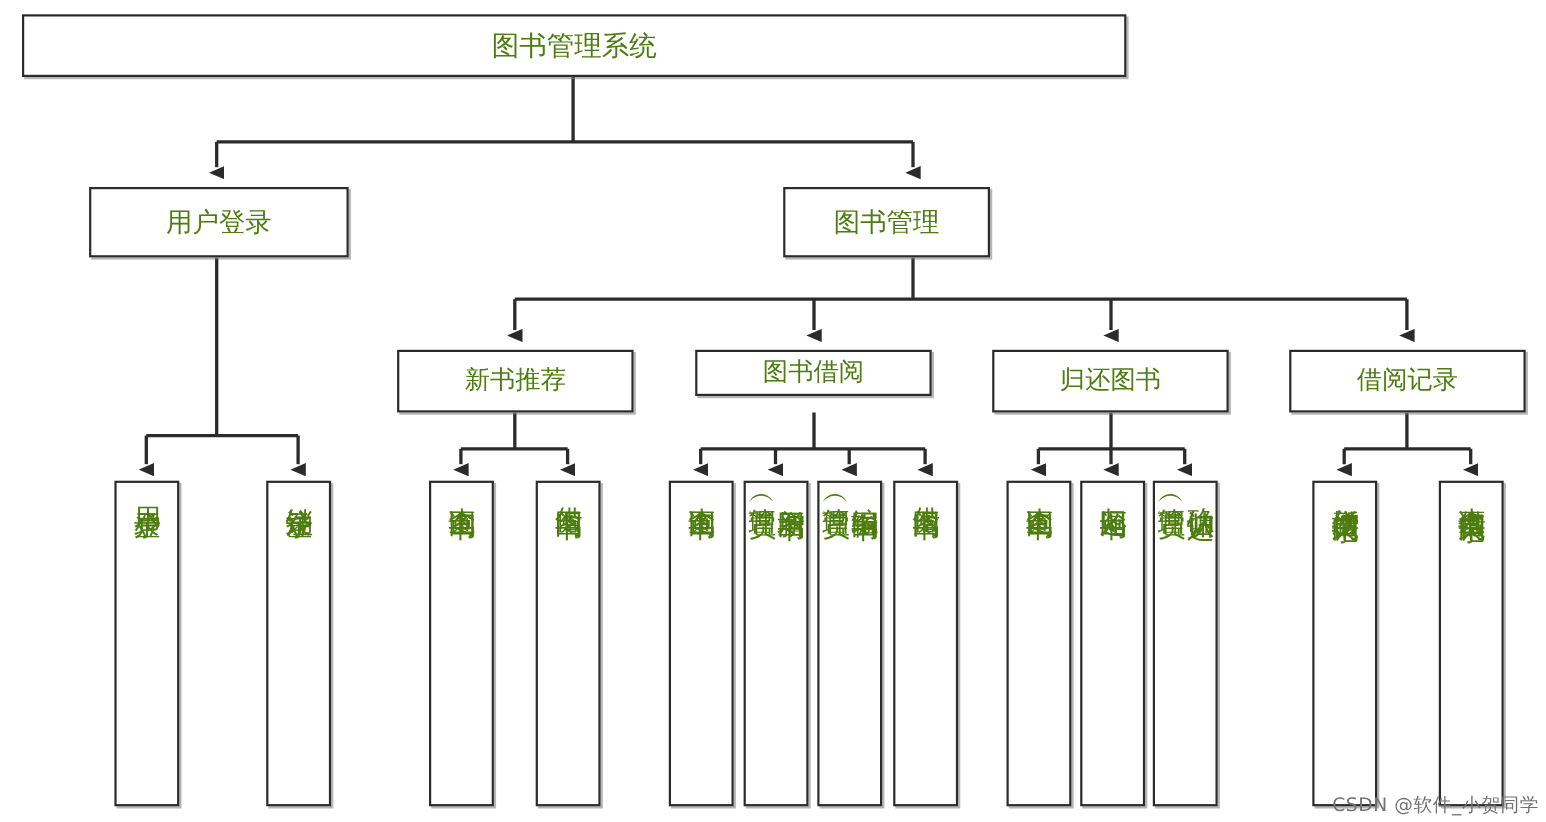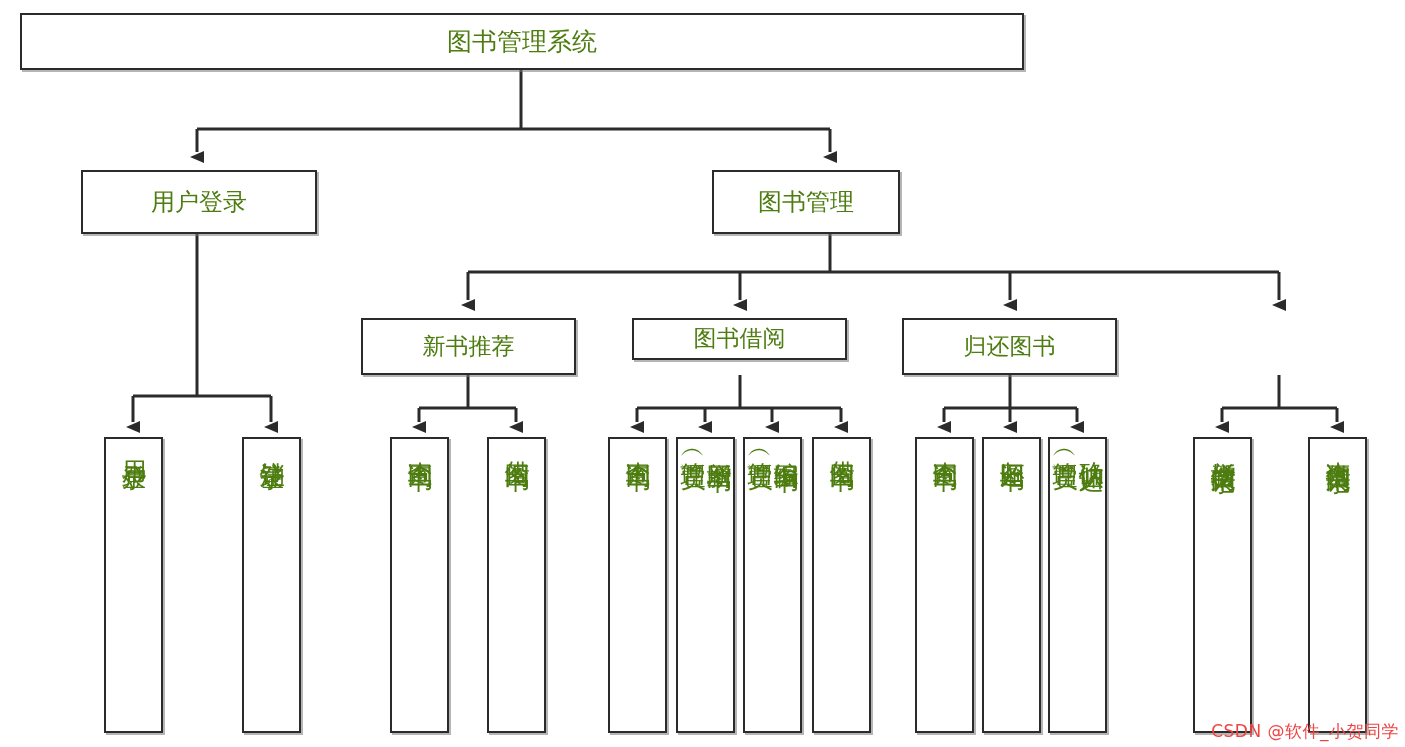--- a/index.html
+++ b/index.html
@@ -59,21 +59,21 @@
     letter-spacing: 2px;
     line-height: 1.05;
     display: block;
     margin: 0 auto;
   }
   .watermark {
     position: absolute;
     right: 6px;
     bottom: 4px;
     font-size: 17px;
-    color: #ef4444;
+    color: #737373;
     font-family: "DejaVu Sans", "Liberation Sans", sans-serif;
     letter-spacing: 0.5px;
     white-space: nowrap;
     user-select: none;
   }
 </style>
 </head>
 <body>
 
 <div id="diagram-root">
@@ -156,20 +156,23 @@
 
   <div class="node-box level-3" style="left:361px; top:318px; width:215px; height:57px;">
     <span class="node-label">新书推荐</span>
   </div>
   <div class="node-box level-3" style="left:632px; top:318px; width:215px; height:42px;">
     <span class="node-label">图书借阅</span>
   </div>
   <div class="node-box level-3" style="left:902px; top:318px; width:215px; height:57px;">
     <span class="node-label">归还图书</span>
   </div>
+  <div class="node-box level-3" style="left:1172px; top:318px; width:215px; height:57px;">
+    <span class="node-label">借阅记录</span>
+  </div>
 
   <div class="node-box level-leaf" style="left:104px; top:437px; width:59px; height:296px;">
     <span class="node-label">用户登录</span>
   </div>
   <div class="node-box level-leaf" style="left:242px; top:437px; width:59px; height:296px;">
     <span class="node-label">注销登录</span>
   </div>
 
   <div class="node-box level-leaf" style="left:390px; top:437px; width:59px; height:296px;">
     <span class="node-label">查询图书</span>

